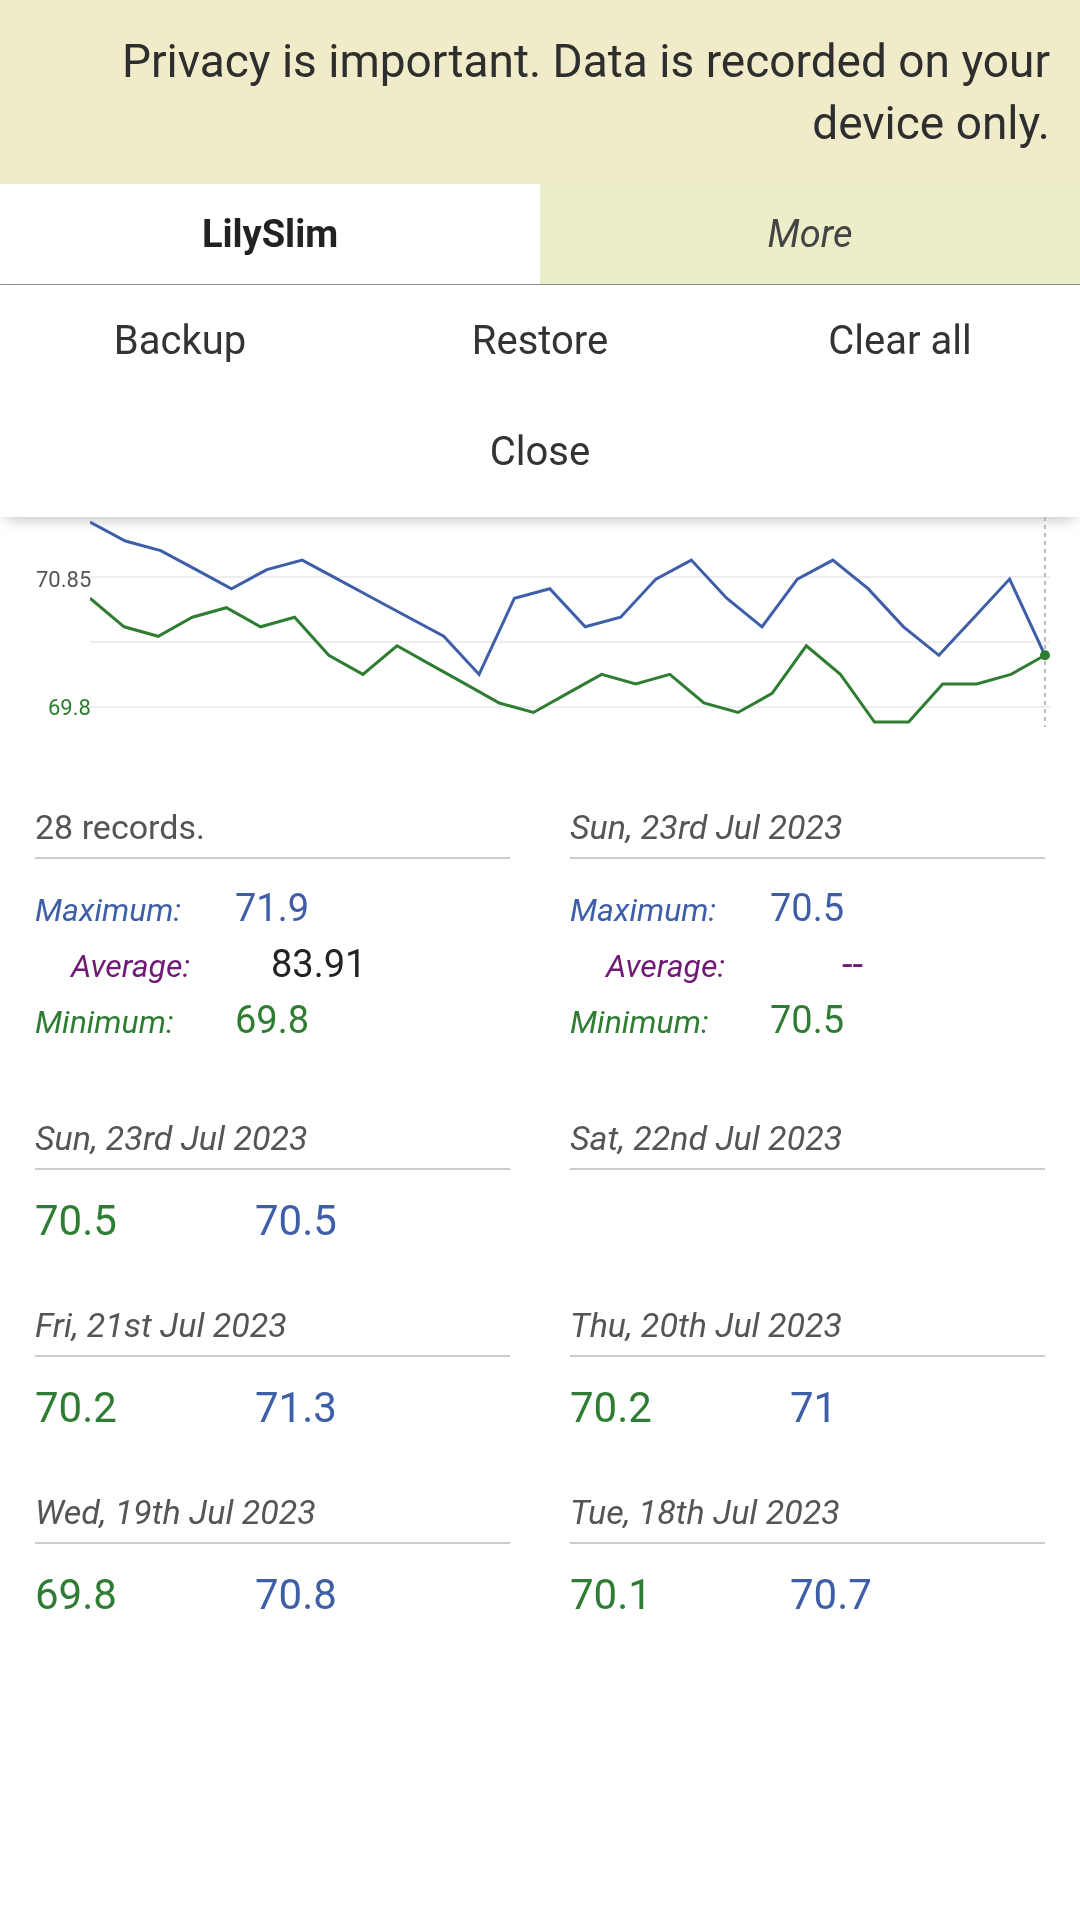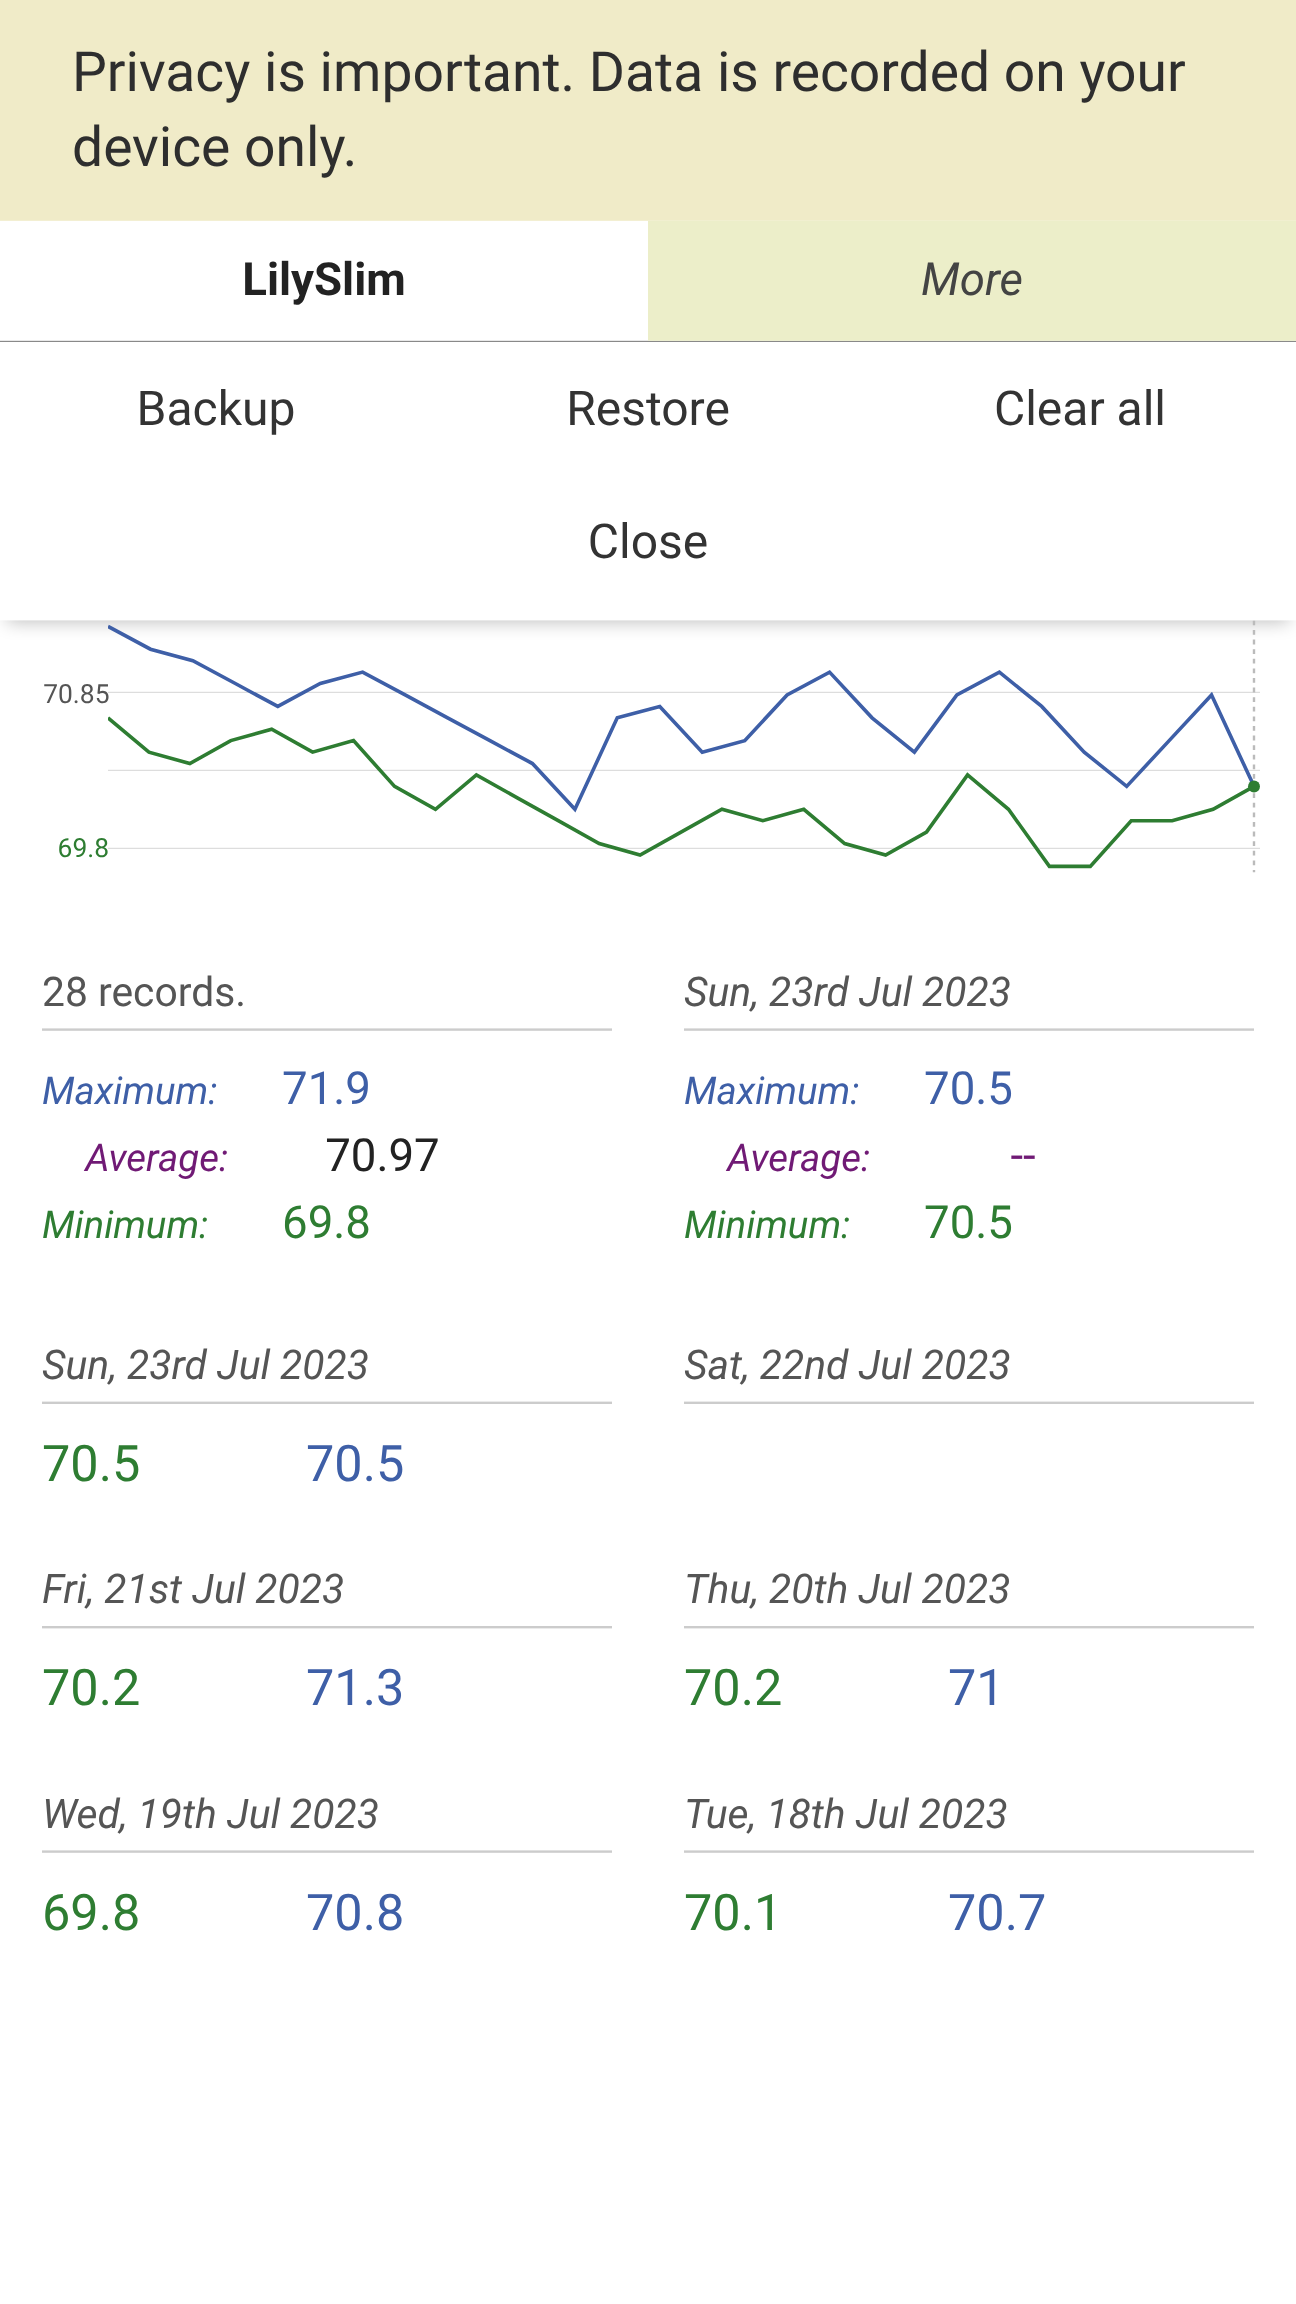--- a/index.html
+++ b/index.html
@@ -1,18 +1,18 @@
 <!DOCTYPE html>
 <html><head>
 <meta charset="utf-8">
 <style>
   * { box-sizing: border-box; margin: 0; padding: 0; }
   html, body { width: 1080px; height: 1920px; font-family: -apple-system, Roboto, "Segoe UI", sans-serif; background: #fff; overflow: hidden; }
   
-  .banner { background: #f0ebc8; padding: 30px 60px; text-align: left; }
+  .banner { background: #f0ebc8; padding: 30px 30px; text-align: right; }
   .banner-text { font-size: 46px; color: #2e2e2e; line-height: 1.35; }
   
   .tabbar { display: flex; border-bottom: 1px solid #8a8a8a; }
   .tab { flex: 1; text-align: center; font-size: 38px; color: #444; padding: 28px 0; }
   .tab-brand { font-weight: 700; color: #222; }
   .tab-more { font-style: italic; background: #eceec9; }
   
   .menu { position: relative; background: #fff; box-shadow: 0 8px 14px -6px rgba(0,0,0,0.25); padding-bottom: 10px; }
   .menu-row { display: flex; }
   .menu-item { flex: 1; text-align: center; font-size: 40px; color: #333; padding: 32px 0; }
@@ -86,21 +86,21 @@
 <div class="stats">
   <div class="stats-col">
     <div class="stats-title plain">28 records.</div>
     <div id="summary-left-rows">
         <div class="stat-row">
           <div class="stat-label blue">Maximum:</div>
           <div class="stat-value blue">71.9</div>
         </div>
         <div class="stat-row">
           <div class="stat-label gray">Average:</div>
-          <div class="stat-value neutral">70.97</div>
+          <div class="stat-value neutral">83.91</div>
         </div>
         <div class="stat-row">
           <div class="stat-label green">Minimum:</div>
           <div class="stat-value green">69.8</div>
         </div>
       </div>
   </div>
   <div class="stats-col">
     <div class="stats-title">Sun, 23rd Jul 2023</div>
     <div id="summary-right-rows">

